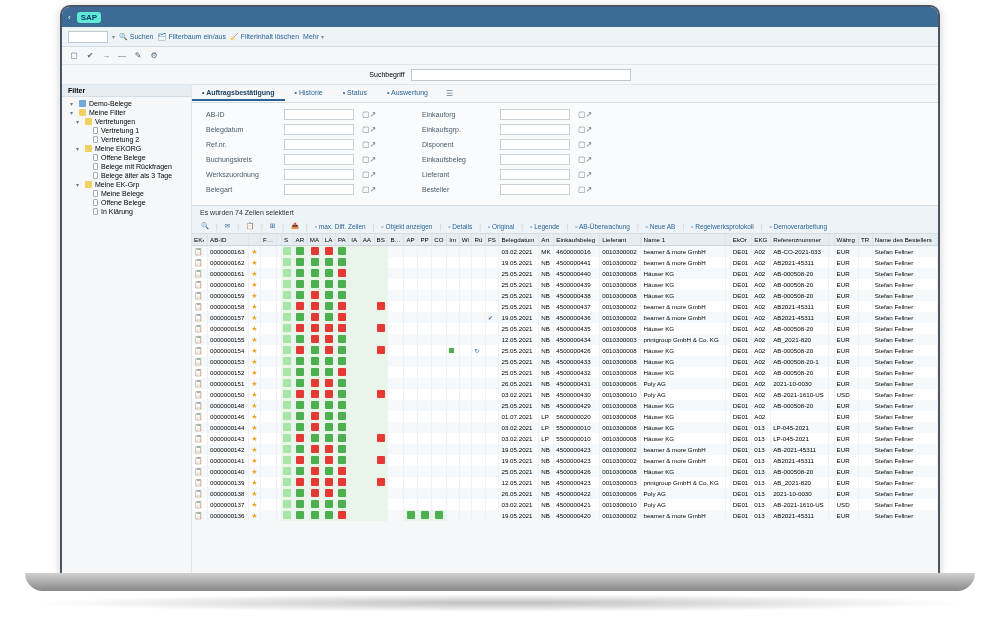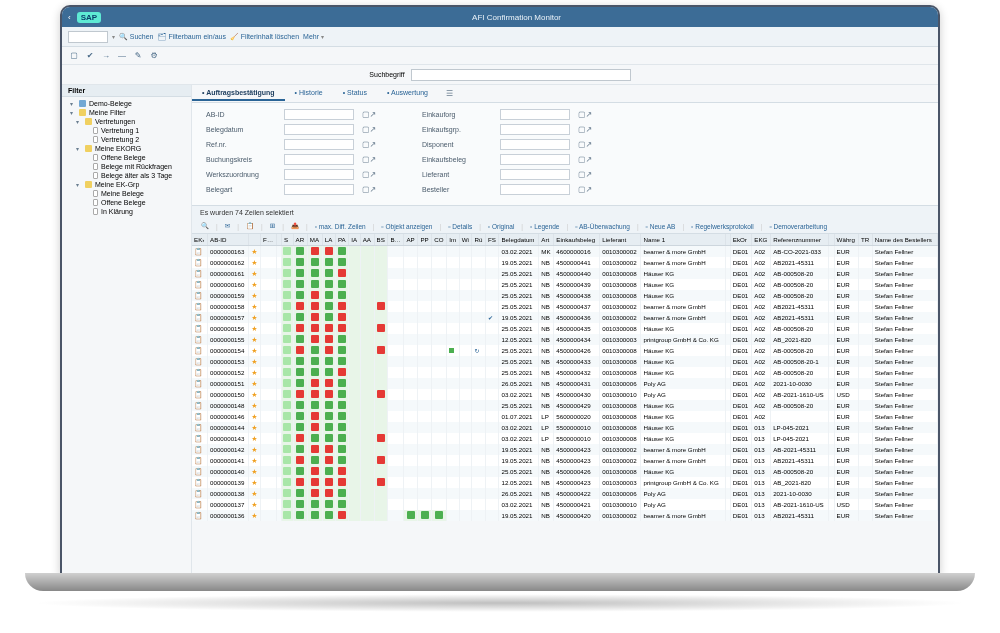--- a/index.html
+++ b/index.html
@@ -73,21 +73,20 @@
 .action-ico { color: #2a6496; font-size: 7px; cursor: pointer; }
 .star { color: #f0a020; font-size: 7px; }
 </style>
 </head>
 <body>
 
 <div class="laptop-frame">
   <div class="app-header">
     <span class="back">‹</span>
     <span class="sap-badge">SAP</span>
-    <span class="app-title">AFI Confirmation Monitor</span>
   </div>
 
   <div class="toolbar">
     <input type="text" style="">
     <span class="dd">▾</span>
     <span class="btn">🔍 <span>Suchen</span></span>
     <span class="btn">🗂 <span>Filterbaum ein/aus</span></span>
     <span class="btn">🧹 <span>Filterinhalt löschen</span></span>
     <span class="btn">
         <span>Mehr</span> 

